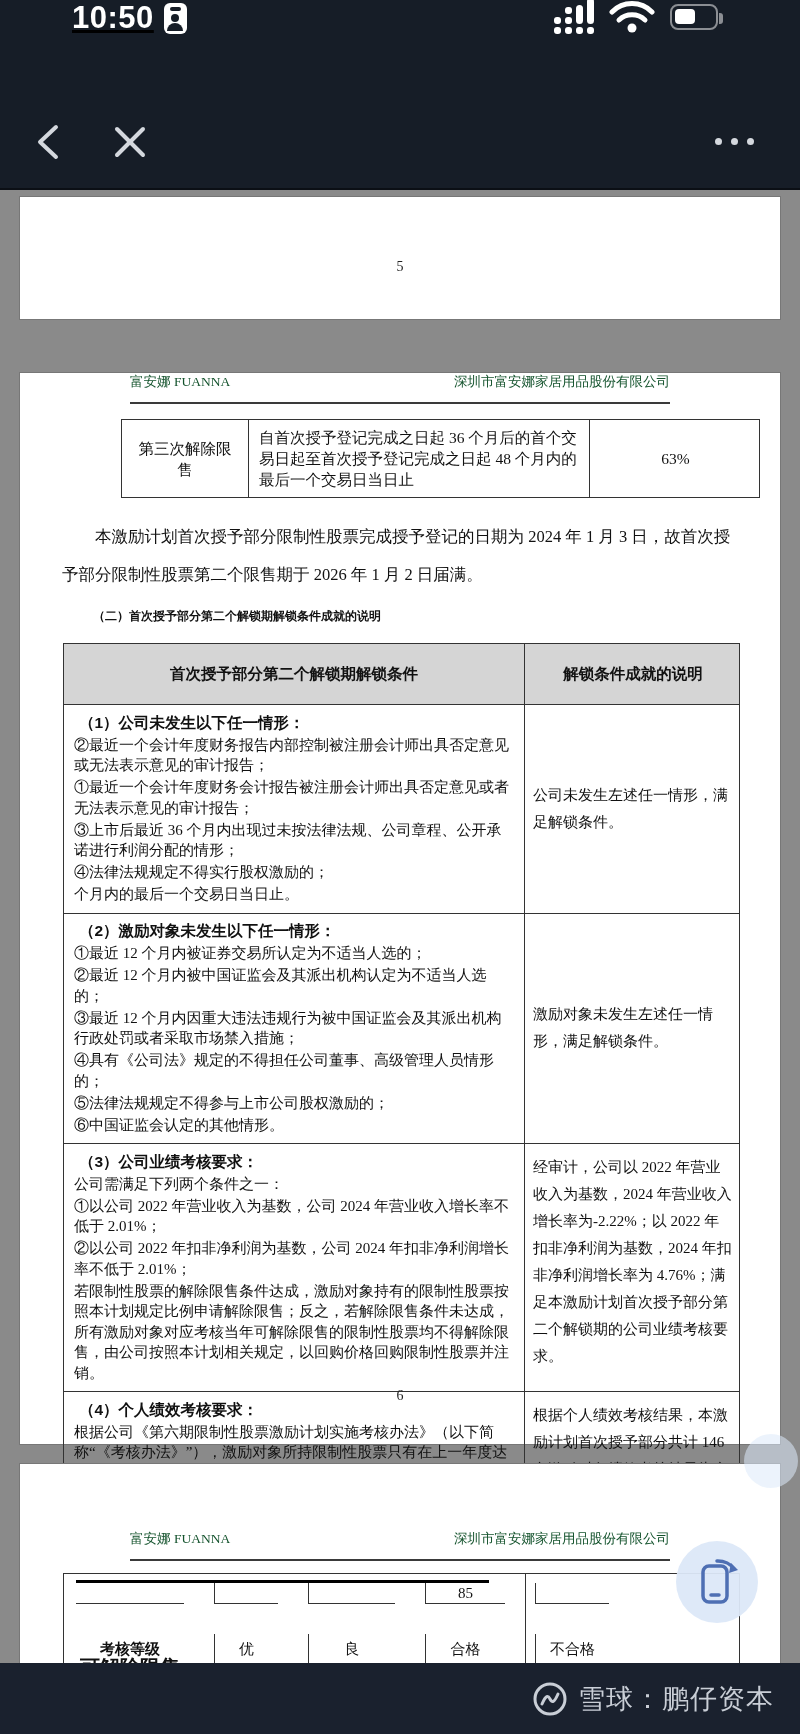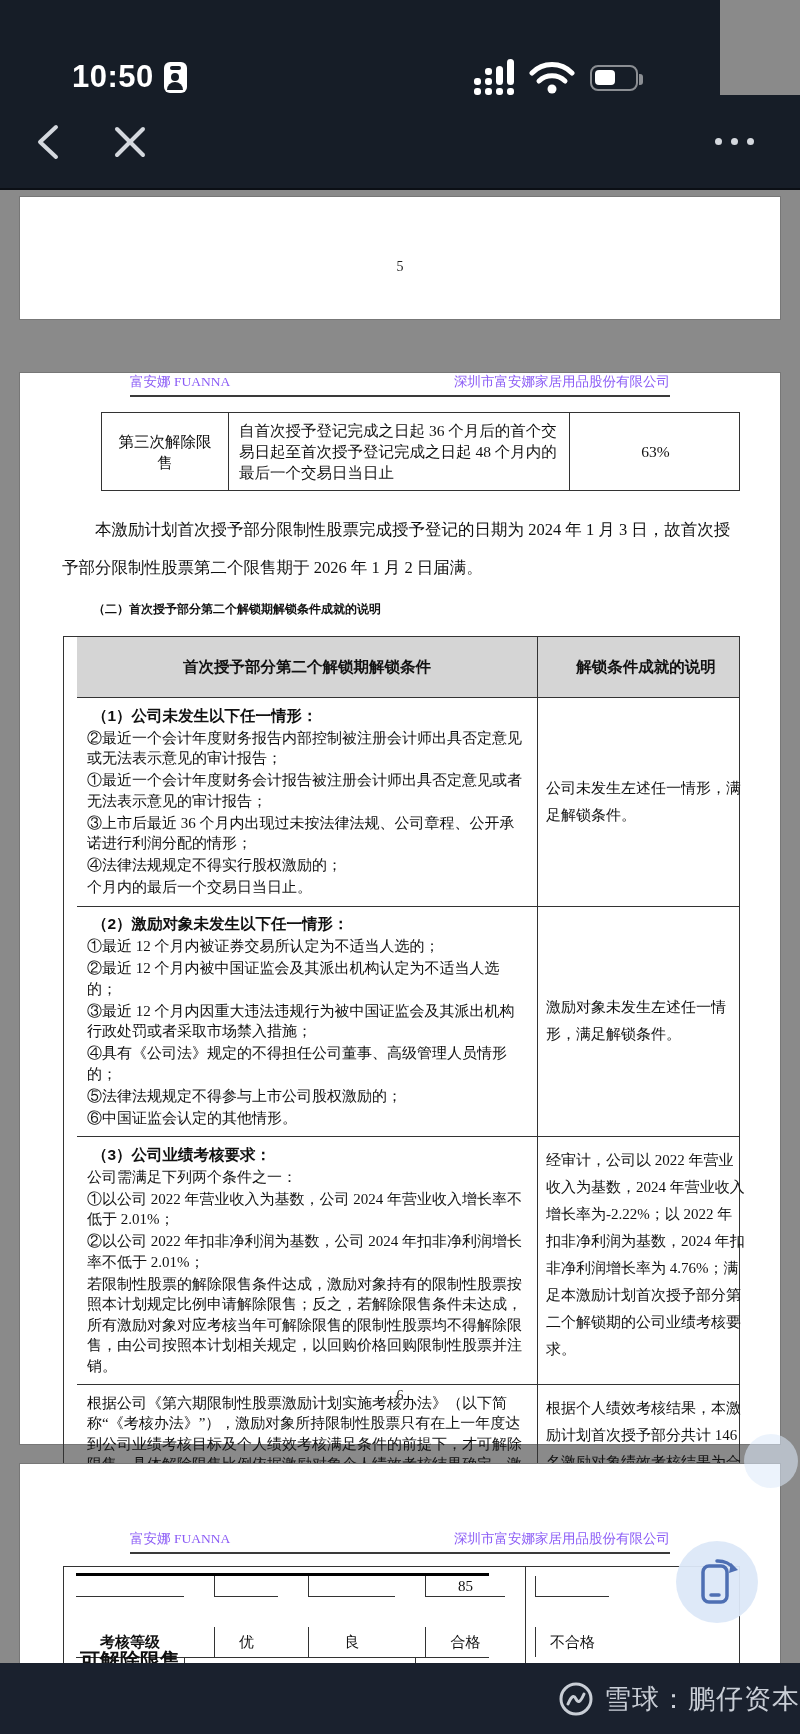--- a/index.html
+++ b/index.html
@@ -1,22 +1,22 @@
 <!DOCTYPE html>
 <html><head>
 <meta charset="utf-8">
 <style>
   html,body{margin:0;padding:0;background:#000;}
   .screen{position:relative;width:800px;height:1734px;margin:0 auto;overflow:hidden;
           background:#8a8a8a;font-family:"Liberation Serif","DejaVu Serif",serif;}
   
-  .status-bar{position:absolute;left:0;top:0;width:720px;height:95px;background:#161d27;
-              display:flex;align-items:flex-end;justify-content:space-between;
+  .status-bar{position:absolute;left:0;top:0;width:800px;height:95px;background:#161d27;
+              display:flex;align-items:flex-start;justify-content:space-between;
               padding:0 82px 0 72px;box-sizing:border-box;
-              font-family:"Liberation Sans","DejaVu Sans",sans-serif;}
+              font-family:"Liberation Sans","DejaVu Sans",sans-serif;text-decoration:underline;}
   .time-wrap{display:flex;align-items:center;gap:10px;}
   .time{color:#fff;font-size:31px;font-weight:bold;letter-spacing:.5px;}
   .badge-icon{width:23px;height:31px;background:#fff;border-radius:6px;position:relative;}
   .badge-icon .slot{position:absolute;left:6px;top:4px;width:11px;height:4px;background:#161d27;border-radius:2px;}
   .badge-icon .head{position:absolute;left:7.5px;top:11px;width:8px;height:8px;background:#161d27;border-radius:50%;}
   .badge-icon .body{position:absolute;left:3.5px;top:20px;width:16px;height:8px;background:#161d27;
                     border-radius:8px 8px 0 0;}
   .status-icons{display:flex;align-items:flex-end;gap:15px;}
   .sig{display:flex;align-items:flex-end;gap:4px;height:34px;}
   .sig .col{display:flex;flex-direction:column;justify-content:flex-end;gap:3px;}
@@ -38,34 +38,34 @@
   .viewer{position:absolute;left:0;top:190px;width:800px;height:1473px;background:#8a8a8a;
           overflow:hidden;box-sizing:border-box;padding:0 20px;}
   .page{background:#fff;width:760px;box-sizing:border-box;position:relative;
         box-shadow:0 0 0 1px #777;}
   .page5{height:122px;margin-top:7px;}
   .pagenum{position:absolute;left:0;width:100%;text-align:center;font-size:14px;color:#222;}
   .page5 .pagenum{top:62px;}
   .page6{height:1071px;margin-top:18px;padding:0 40px;}
   .page7{height:235px;margin-top:20px;padding:0 40px;overflow:hidden;}
   .doc-header{display:flex;justify-content:space-between;align-items:flex-end;
-              margin:54px 70px 0 70px;border-bottom:2px solid #3a3a3a;padding-bottom:4px;
-              font-size:13.5px;color:#8b5cf6;}
-  
-  .rel-table{display:grid;grid-template-columns:126px 341px 172px;margin:15px 0 0 41px;
+              margin:54px 70px 0 70px;border-bottom:2px solid #3a3a3a;padding-bottom:11px;
+              font-size:13.5px;color:#14532d;}
+  
+  .rel-table{display:grid;grid-template-columns:126px 341px 172px;margin:15px 0 0 61px;
              width:639px;border:1.5px solid #333;box-sizing:border-box;font-size:15.5px;color:#111;}
   .rel-table .c{border-left:1.2px solid #333;padding:7px 10px;line-height:21px;box-sizing:border-box;}
   .rel-table .c:first-child{border-left:none;}
   .cc{display:flex;align-items:center;justify-content:center;text-align:center;}
   .para{margin:20px 2px 0 2px;font-size:16.5px;line-height:38px;text-indent:2em;color:#111;}
   .sec-head{margin:14px 0 0 33px;font-size:12px;font-weight:bold;color:#111;
             font-family:"Liberation Sans","DejaVu Sans",sans-serif;}
   
   .unlock{margin:18px 0 0 3px;width:677px;border:1.5px solid #333;box-sizing:border-box;color:#111;}
-  .u-row{display:grid;grid-template-columns:460px 217px;border-top:1.2px solid #333;margin-left:13px;}
+  .u-row{display:grid;grid-template-columns:460px 217px;border-top:1.2px solid #333;}
   .u-row.first{border-top:none;}
   .u-head{background:#d5d5d5;}
   .u-head .uc{display:flex;align-items:center;justify-content:center;height:60px;
               font-weight:bold;font-size:15.5px;font-family:"Liberation Sans","DejaVu Sans",sans-serif;}
   .uc{box-sizing:border-box;}
   .uc.right{border-left:1.2px solid #333;}
   .cond{padding:6px 10px 8px 10px;font-size:15px;line-height:20.5px;}
   .cond .t{font-weight:bold;font-family:"Liberation Sans","DejaVu Sans",sans-serif;padding-left:5px;font-size:15.5px;}
   .cond div{margin-top:1.5px;}
   .res{padding:10px 8px;font-size:15px;line-height:27px;}
@@ -99,21 +99,21 @@
              font-family:"Liberation Sans","DejaVu Sans",sans-serif;}
   
   .rotate-fab{position:absolute;left:676px;top:1541px;width:82px;height:82px;border-radius:50%;
               background:rgba(220,232,248,.95);display:flex;align-items:center;justify-content:center;
               cursor:pointer;}
   .bubble-partial{position:absolute;left:744px;top:1434px;width:54px;height:54px;border-radius:50%;
                   background:rgba(221,233,249,.55);}
   
   .bottom-bar{position:absolute;left:0;top:1663px;width:800px;height:71px;background:#1a212e;
               display:flex;align-items:center;justify-content:flex-end;gap:10px;
-              box-sizing:border-box;
+              padding-right:26px;box-sizing:border-box;
               font-family:"Liberation Sans","DejaVu Sans",sans-serif;}
   .wm-text{color:#c9ced6;font-size:27px;letter-spacing:1px;}
 </style>
 </head>
 <body>
 
 <div class="screen">
 
   <div class="status-bar">
     <div class="time-wrap">
@@ -244,20 +244,21 @@
             <div>②以公司 2022 年扣非净利润为基数，公司 2024 年扣非净利润增长率不低于 2.01%；</div>
             <div>若限制性股票的解除限售条件达成，激励对象持有的限制性股票按照本计划规定比例申请解除限售；反之，若解除限售条件未达成，所有激励对象对应考核当年可解除限售的限制性股票均不得解除限售，由公司按照本计划相关规定，以回购价格回购限制性股票并注销。</div>
           </div>
           <div class="uc right res">
             <span>经审计，公司以 2022 年营业收入为基数，2024 年营业收入增长率为-2.22%；以 2022 年扣非净利润为基数，2024 年扣非净利润增长率为 4.76%；满足本激励计划首次授予部分第二个解锁期的公司业绩考核要求。</span>
           </div>
         </div>
 
         <div class="u-row">
           <div class="uc cond">
+            <div class="t">（4）个人绩效考核要求：</div>
             <div>根据公司《第六期限制性股票激励计划实施考核办法》（以下简称“《考核办法》”），激励对象所持限制性股票只有在上一年度达到公司业绩考核目标及个人绩效考核满足条件的前提下，才可解除限售，具体解除限售比例依据激励对象个人绩效考核结果确定。激励对象个人绩效考评结果按照优、良、合格和不合格四个考核等级进行归类，各考核等级对应的考核分数和可解除限售比例如下：</div>
             <div class="score">
               <div class="sc">考核分数</div>
               <div class="sc">分数≥95</div>
               <div class="sc">85≤分数＜95</div>
               <div class="sc">75≤分数＜</div>
               <div class="sc">分数＜75</div>
             </div>
           </div>
           <div class="uc right res">

